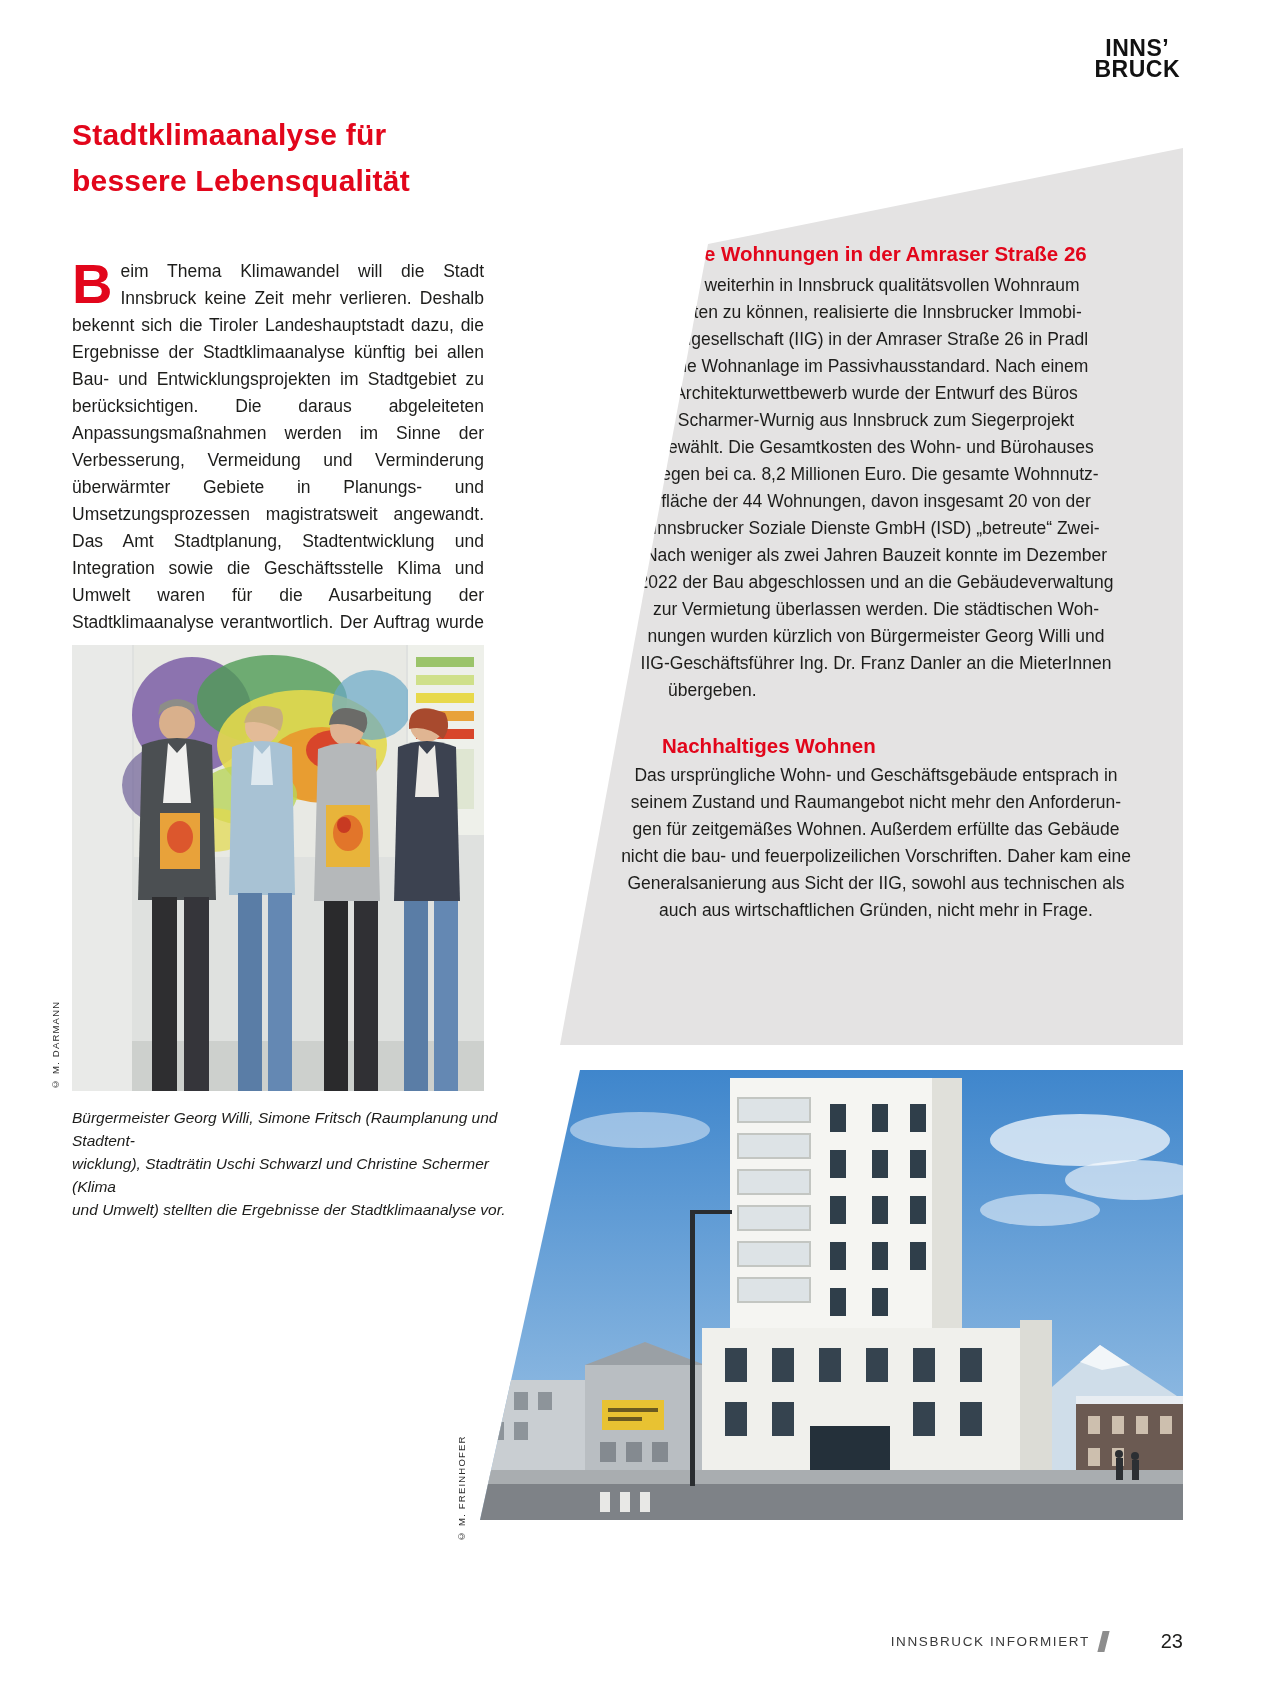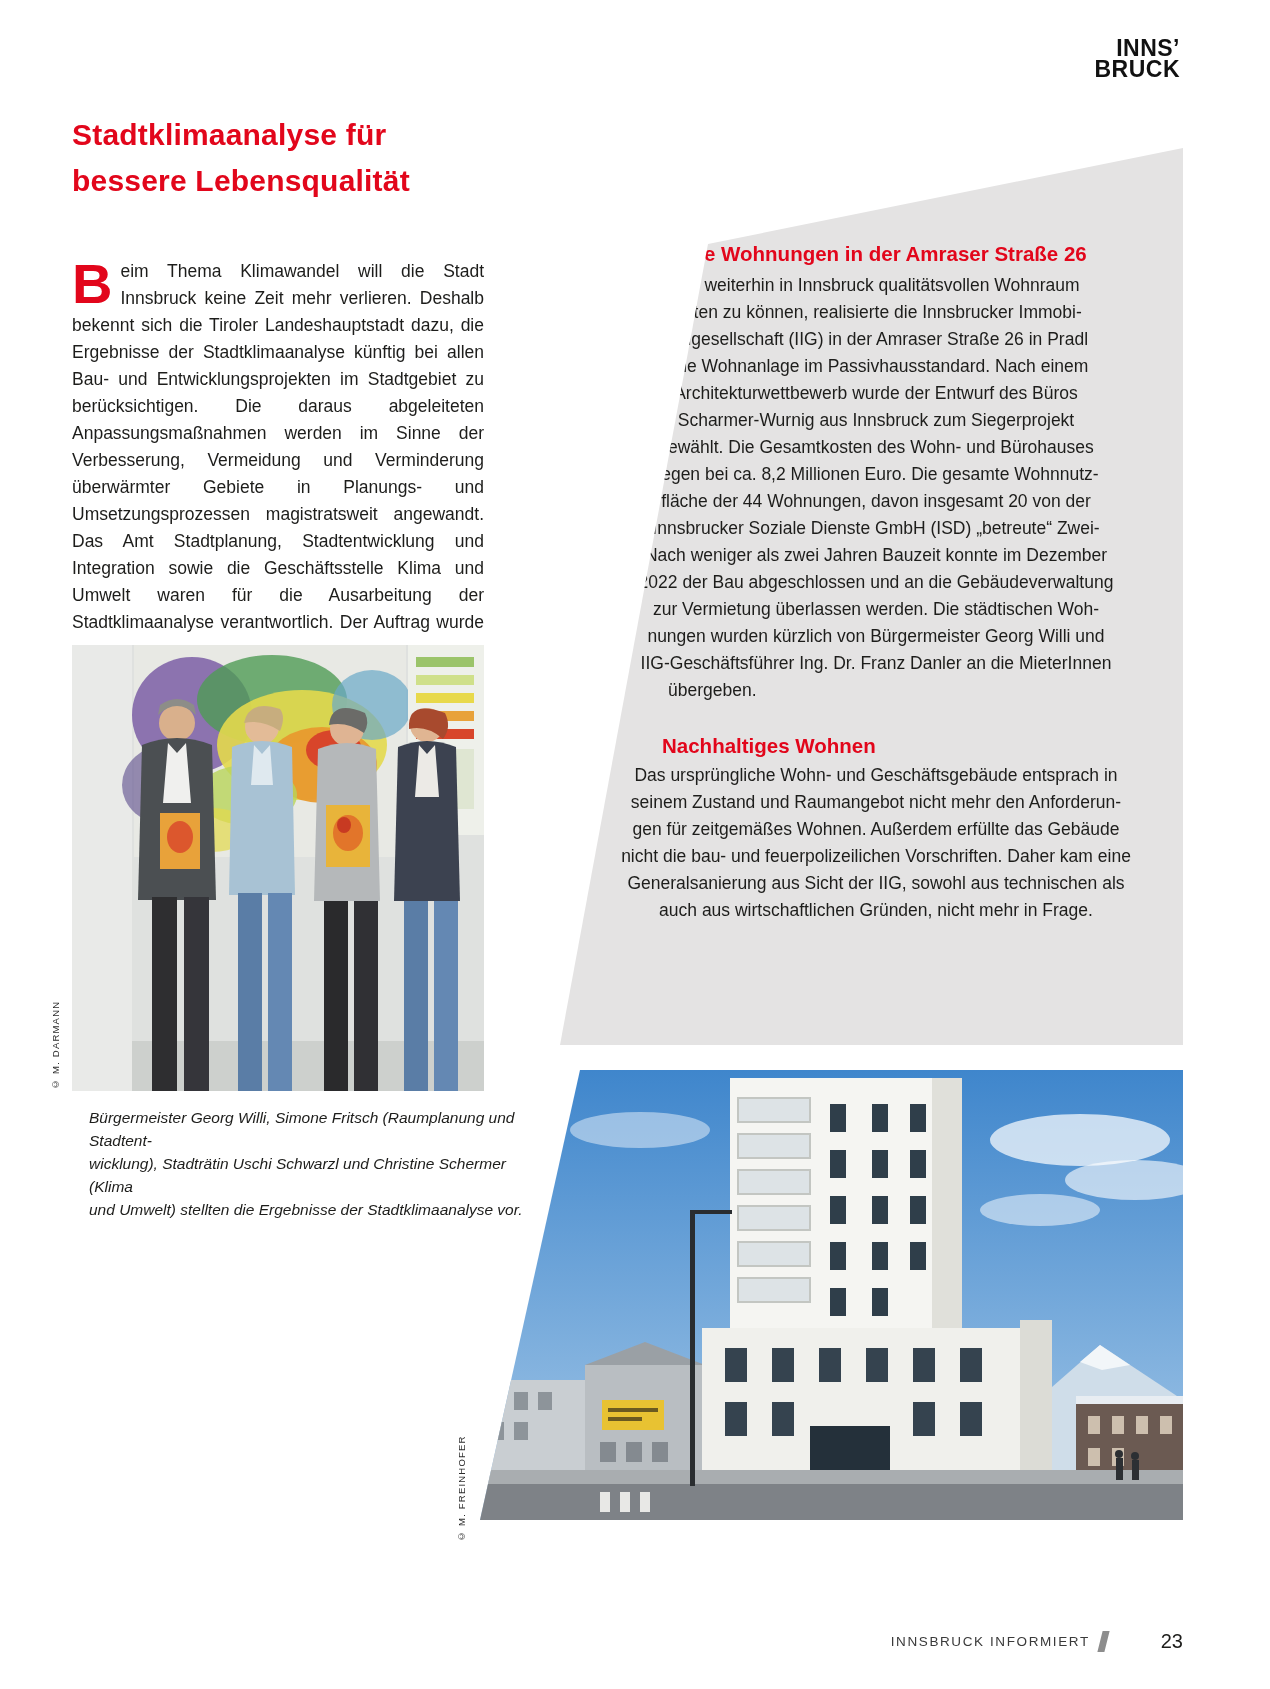--- a/index.html
+++ b/index.html
@@ -2,42 +2,42 @@
 <html><head>
 <meta charset="utf-8">
 <style>
   html,body{margin:0;padding:0;background:#888;}
   .page{
     position:relative;width:1270px;height:1689px;margin:0 auto;
     background:#ffffff;overflow:hidden;
     font-family:"Liberation Sans",sans-serif;color:#1d1d1b;
   }
   
-  .logo{position:absolute;top:38px;right:90px;text-align:right;color:#111;
+  .logo{position:absolute;top:38px;right:90px;text-align:center;color:#111;
         font-weight:800;font-size:23px;line-height:21px;letter-spacing:.5px;}
   
   .headline{position:absolute;left:72px;top:112px;color:#e2061b;
             font-size:30px;font-weight:700;line-height:46px;letter-spacing:.2px;}
   
   .bodycol{position:absolute;left:72px;top:258px;width:412px;
            font-size:17.5px;line-height:27px;text-align:justify;color:#1d1d1b;}
   .dropcap{float:left;color:#e2061b;font-size:56px;line-height:44px;
            font-weight:700;padding:4px 8px 0 0;}
   .endslash{display:inline-block;width:5px;height:15px;background:#e2061b;
             transform:skewX(-14deg);margin:0 3px 0 7px;vertical-align:-2px;}
   .initials{font-size:10.5px;font-weight:700;vertical-align:7px;letter-spacing:.5px;}
   
   .photo-left{position:absolute;left:72px;top:645px;width:412px;height:446px;overflow:hidden;}
   .photo-left svg{display:block;}
   .credit{position:absolute;writing-mode:vertical-rl;transform:rotate(180deg);
           font-size:9.5px;letter-spacing:1.2px;color:#2b2b2b;white-space:nowrap;}
   .credit-left{left:50px;top:938px;height:152px;}
   .credit-right{left:456px;top:1392px;height:150px;}
   .caption{position:absolute;left:72px;top:1106px;width:440px;font-style:italic;
-           font-size:15.5px;line-height:23px;color:#1d1d1b;margin-left:17px;}
+           font-size:15.5px;line-height:23px;color:#1d1d1b;}
   
   .graybox{position:absolute;left:540px;top:140px;width:643px;height:905px;
            background:#e4e3e3;
            clip-path:polygon(168px 104px,643px 8px,643px 905px,20px 905px);}
   .boxcol{position:absolute;left:72px;top:100px;width:528px;
           font-size:17.5px;line-height:27px;}
   .boxhead{color:#e2061b;font-weight:700;font-size:20.5px;line-height:28px;
            text-align:center;margin-bottom:4px;}
   .boxsubhead{color:#e2061b;font-weight:700;font-size:20.5px;line-height:28px;
               text-align:left;padding-left:50px;margin-top:28px;margin-bottom:2px;}

